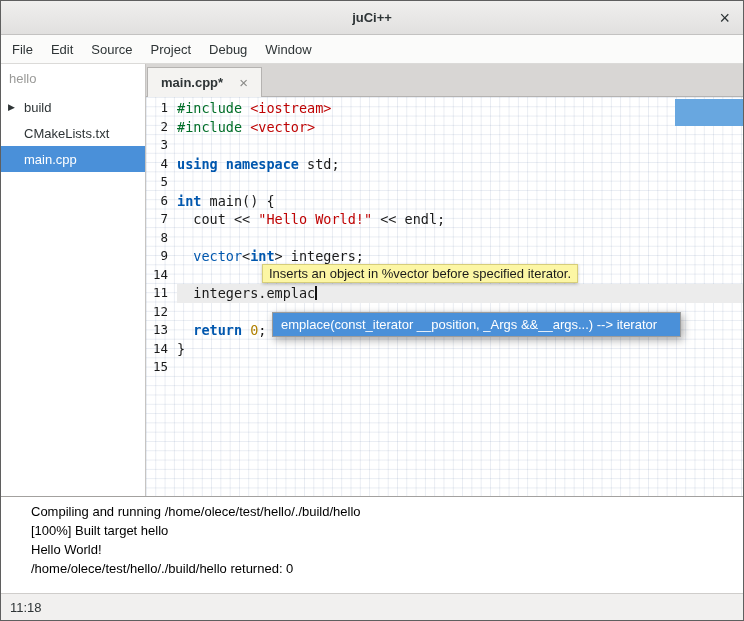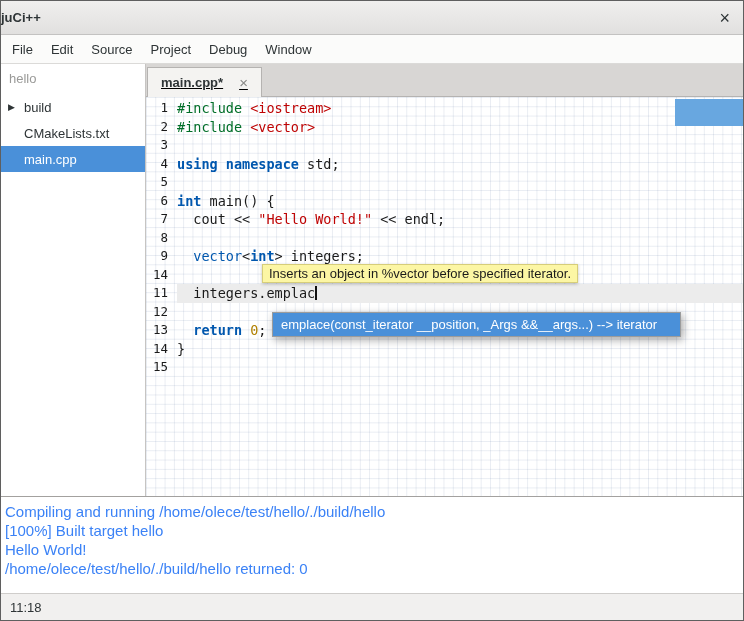--- a/index.html
+++ b/index.html
@@ -12,21 +12,21 @@
     width:744px; height:621px; box-sizing:border-box;
     border:1px solid #5f5f5f;
     display:flex; flex-direction:column; background:#fff;
   }
 
   
   .titlebar {
     flex:0 0 34px; position:relative;
     background:linear-gradient(#f0efee,#e1e0df);
     border-bottom:1px solid #c3c2c1;
-    display:flex; align-items:center; 
+    display:flex; align-items:center; justify-content:center;
     box-sizing:border-box;
   }
   .title { font-weight:bold; font-size:13px; color:#2e3436; }
   .close {
     position:absolute; right:13px; top:50%; transform:translateY(-50%);
     font-size:18px; line-height:1; color:#2e3436;
   }
 
   
   .menubar {
@@ -46,21 +46,21 @@
   .tree-row { display:flex; align-items:center; height:26px; color:#2e3436; }
   .expander { flex:0 0 16px; padding-left:7px; box-sizing:content-box; width:9px; font-size:9px; color:#2e3436; }
   .tree-label { white-space:nowrap; }
   .tree-row.selected { background:var(--accent); color:#fff; }
 
   .editor-pane { flex:1; display:flex; flex-direction:column; min-width:0; }
 
   
   .tabbar {
     flex:0 0 33px; background:#d8d6d4; border-bottom:1px solid #b5b3b1;
-    display:flex; align-items:flex-end; padding-left:1px; box-sizing:border-box;text-decoration:underline;
+    display:flex; align-items:flex-end; padding-left:1px; box-sizing:border-box;
   }
   .tab {
     height:30px; margin-bottom:-1px; box-sizing:border-box;
     background:#f4f3f1; border:1px solid #b5b3b1; border-bottom:none;
     display:flex; align-items:center; padding:0 13px;
   }
   .tab-label { font-weight:bold; font-size:13px; color:#2e3436; }
   .tab-close { margin-left:16px; color:#8a8a88; font-size:15px; line-height:1; }
 
   
@@ -96,21 +96,21 @@
   .completion {
     position:absolute; left:126px; top:215px; width:409px; z-index:6;
     background:#fff; border:1px solid #9c9c9c; box-sizing:border-box;
     box-shadow:2px 3px 8px rgba(0,0,0,.35);
   }
   .comp-item { padding:4px 8px; font-size:13px; color:#1a1a1a; white-space:nowrap; overflow:hidden; }
   .comp-item.selected { background:var(--accent); color:#fff; }
 
   
   .output { flex:0 0 96px; background:#fff; box-sizing:border-box; padding:5px 4px 0 4px; overflow:hidden; }
-  .out-line { font-size:15px; line-height:19px; color:#3b82f6; white-space:nowrap; }
+  .out-line { font-size:13px; line-height:19px; color:#000000; white-space:nowrap;margin-left:26px; }
 
   .statusbar {
     flex:0 0 27px; background:#f1f0ef; border-top:1px solid #cfcdcb;
     display:flex; align-items:center; padding-left:9px; box-sizing:border-box;
     font-size:13px; color:#2e3436;
   }
 </style>
 </head>
 <body>
 

